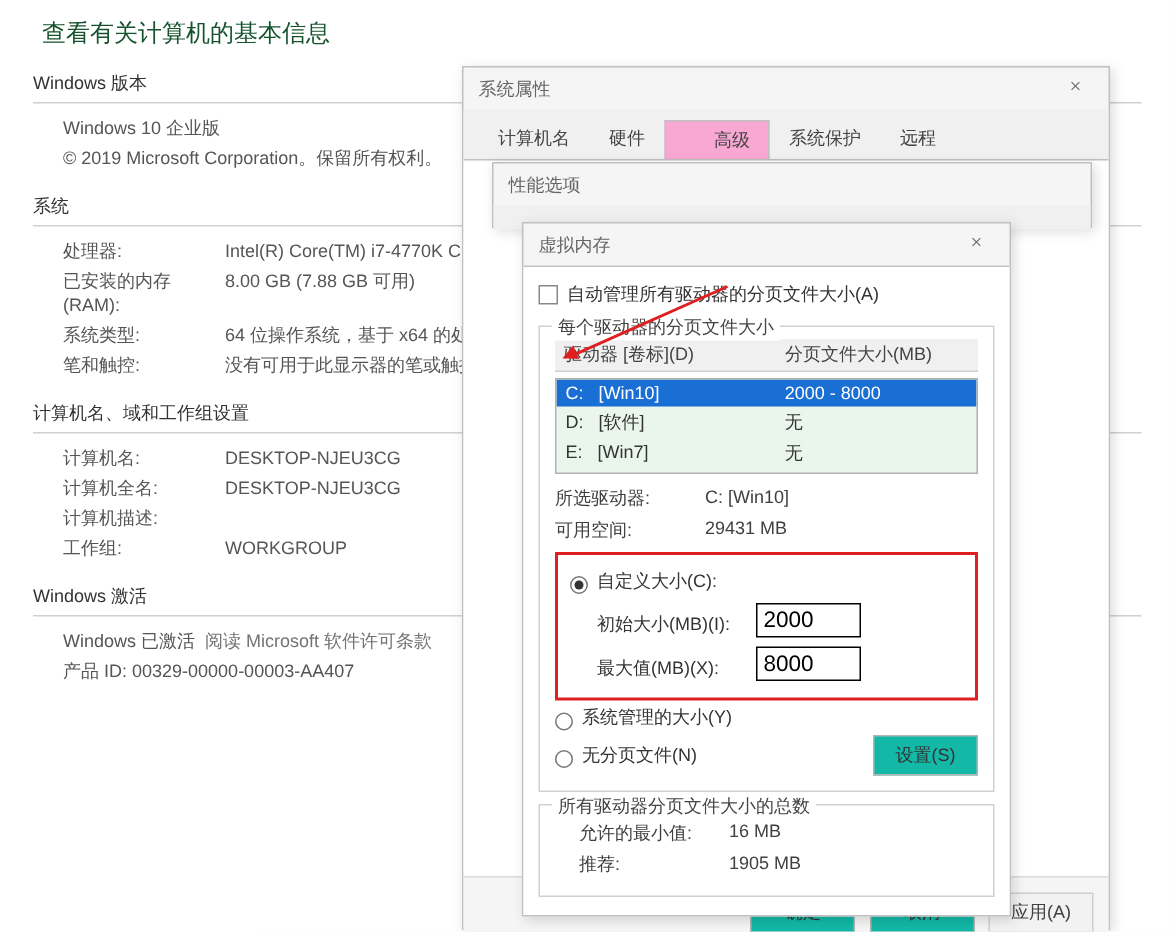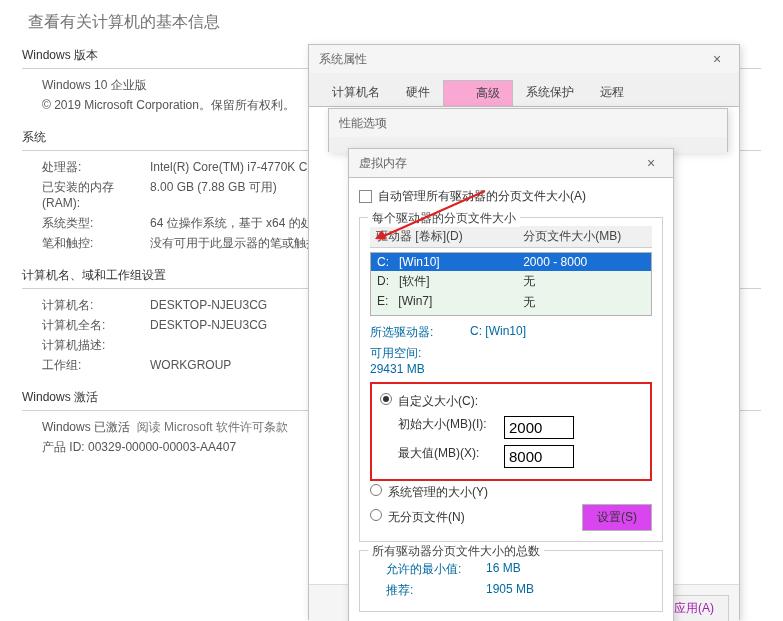--- a/index.html
+++ b/index.html
@@ -7,21 +7,21 @@
     margin: 0; padding: 0;
     font-family: "Microsoft YaHei", "Segoe UI", sans-serif;
     font-size: 12px;
     background: #fff;
     color: #333;
     width: 783px; height: 621px;
     overflow: hidden;
     position: relative;
   }
   .page-title {
-    color: #737373;
+    color: #14532d;
     font-size: 16px;
     padding: 12px 0 10px 28px;
     font-weight: 400;
   }
   .panel-section {
     margin: 0 22px 10px 22px;
   }
   .panel-heading {
     color: #333;
     font-size: 12px;
@@ -45,20 +45,21 @@
     border: 1px solid #c0c0c0;
     box-shadow: 2px 2px 8px rgba(0,0,0,0.15);
   }
   .dlg-title-row {
     height: 28px;
     display: flex;
     align-items: center;
     padding: 0 8px 0 10px;
     color: #666;
     font-size: 12px;
+    font-family: Liberation Serif, serif;
   }
   .dlg-close {
     margin-left: auto;
     width: 28px; text-align: center;
     color: #666; font-size: 14px;
     cursor: pointer;
   }
   .tabs {
     display: flex;
     background: #f0f0f0;
@@ -89,29 +90,29 @@
   .dlg-footer {
     padding: 10px;
     text-align: right;
     background: #f5f5f5;
     border-top: 1px solid #dcdcdc;
   }
   .btn {
     display: inline-block;
     min-width: 70px;
     padding: 4px 10px;
-    background: #d946ef;
+    background: #14b8a6;
     border: 1px solid #b5b5b5;
     margin-left: 6px;
     text-align: center;
     cursor: pointer;
     font-size: 12px;
     color: #333;
   }
-  .btn.disabled { color: #a21caf; border-color: #cfcfcf; background:#f2f2f2; cursor:default;}
+  .btn.disabled { color: #404040; border-color: #cfcfcf; background:#f2f2f2; cursor:default;}
   .group {
     border: 1px solid #d0d0d0;
     margin: 8px 0;
     padding: 8px 10px 10px 10px;
     position: relative;
   }
   .group-title {
     position: absolute;
     top: -8px; left: 8px;
     background: #fff;
@@ -138,21 +139,21 @@
     background: #f0f0f0;
     color: #444;
     border-bottom: 1px solid #cfcfcf;
   }
   .drive-col1 { flex: 1.2; }
   .drive-col2 { flex: 1; text-align:left; }
   .drive-row.selected {
     background: #1a6fd4;
     color: #fff;
   }
-  .radio-row { display:flex; align-items:flex-start; gap:6px; padding:3px 0;}
+  .radio-row { display:flex; align-items:flex-end; gap:6px; padding:3px 0;}
   .radio {
     width:12px; height:12px; border:1px solid #777; border-radius:50%; background:#fff;
     display:flex; align-items:center; justify-content:center;
   }
   .radio.checked::after {
     content:""; width:6px; height:6px; background:#333; border-radius:50%;
   }
   .input-text {
     width: 70px;
     border: 1px solid #000000;
@@ -169,21 +170,21 @@
     width: 120px; height: 2px;
     background: #e02020;
     transform-origin: right center;
   }
   .arrow::before {
     content:"";
     position:absolute; left:-10px; top:-5px;
     border: 5px solid transparent;
     border-right: 10px solid #e02020;
   }
-  .small-kv { display:flex; padding:2px 0 2px 16px; font-size:12px; color:#0369a1;}
+  .small-kv { display:flex; padding:2px 0 2px 16px; font-size:12px; color:#404040;}
   .small-kv .l { width:100px; }
 </style>
 </head>
 <body>
 
 <div class="page-title">查看有关计算机的基本信息</div>
 
 <div class="panel-section">
   <div class="panel-heading">Windows 版本</div>
   <div class="kv-row">
@@ -301,21 +302,21 @@
         <div class="drive-row">
           <span class="drive-col1"><span>E:</span>&nbsp;&nbsp;&nbsp;<span>[Win7]</span></span>
           <span class="drive-col2">无</span>
         </div>
       </div>
 
       <div class="small-kv" style="padding-left:0; margin-top:6px;">
         <span class="l">所选驱动器:</span>
         <span>C: [Win10]</span>
       </div>
-      <div class="small-kv" style="padding-left:0;flex-direction:column;">
+      <div class="small-kv" style="padding-left:0;">
         <span class="l">可用空间:</span>
         <span>29431 MB</span>
       </div>
 
       <div class="highlight-red" style="margin-top:4px;">
         <div class="radio-row">
           <span class="radio checked"></span>
           <span>自定义大小(C):</span>
         </div>
         <div class="radio-row" style="padding-left:18px;">

